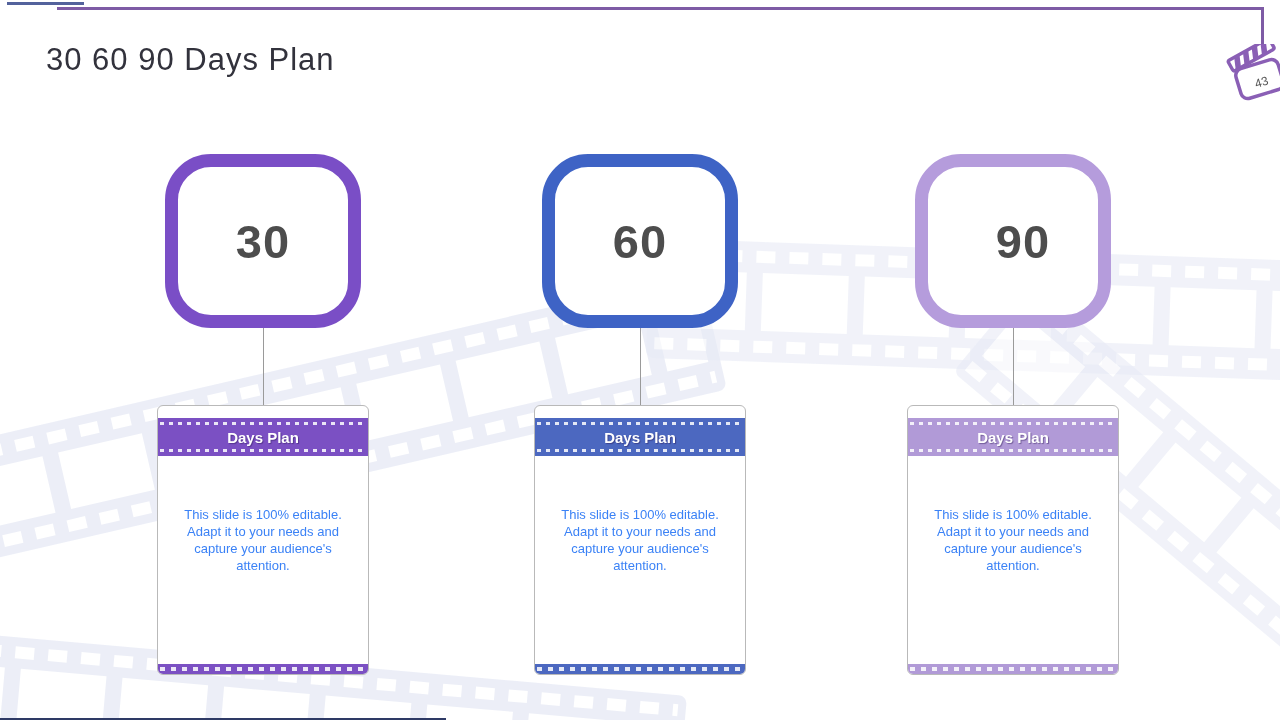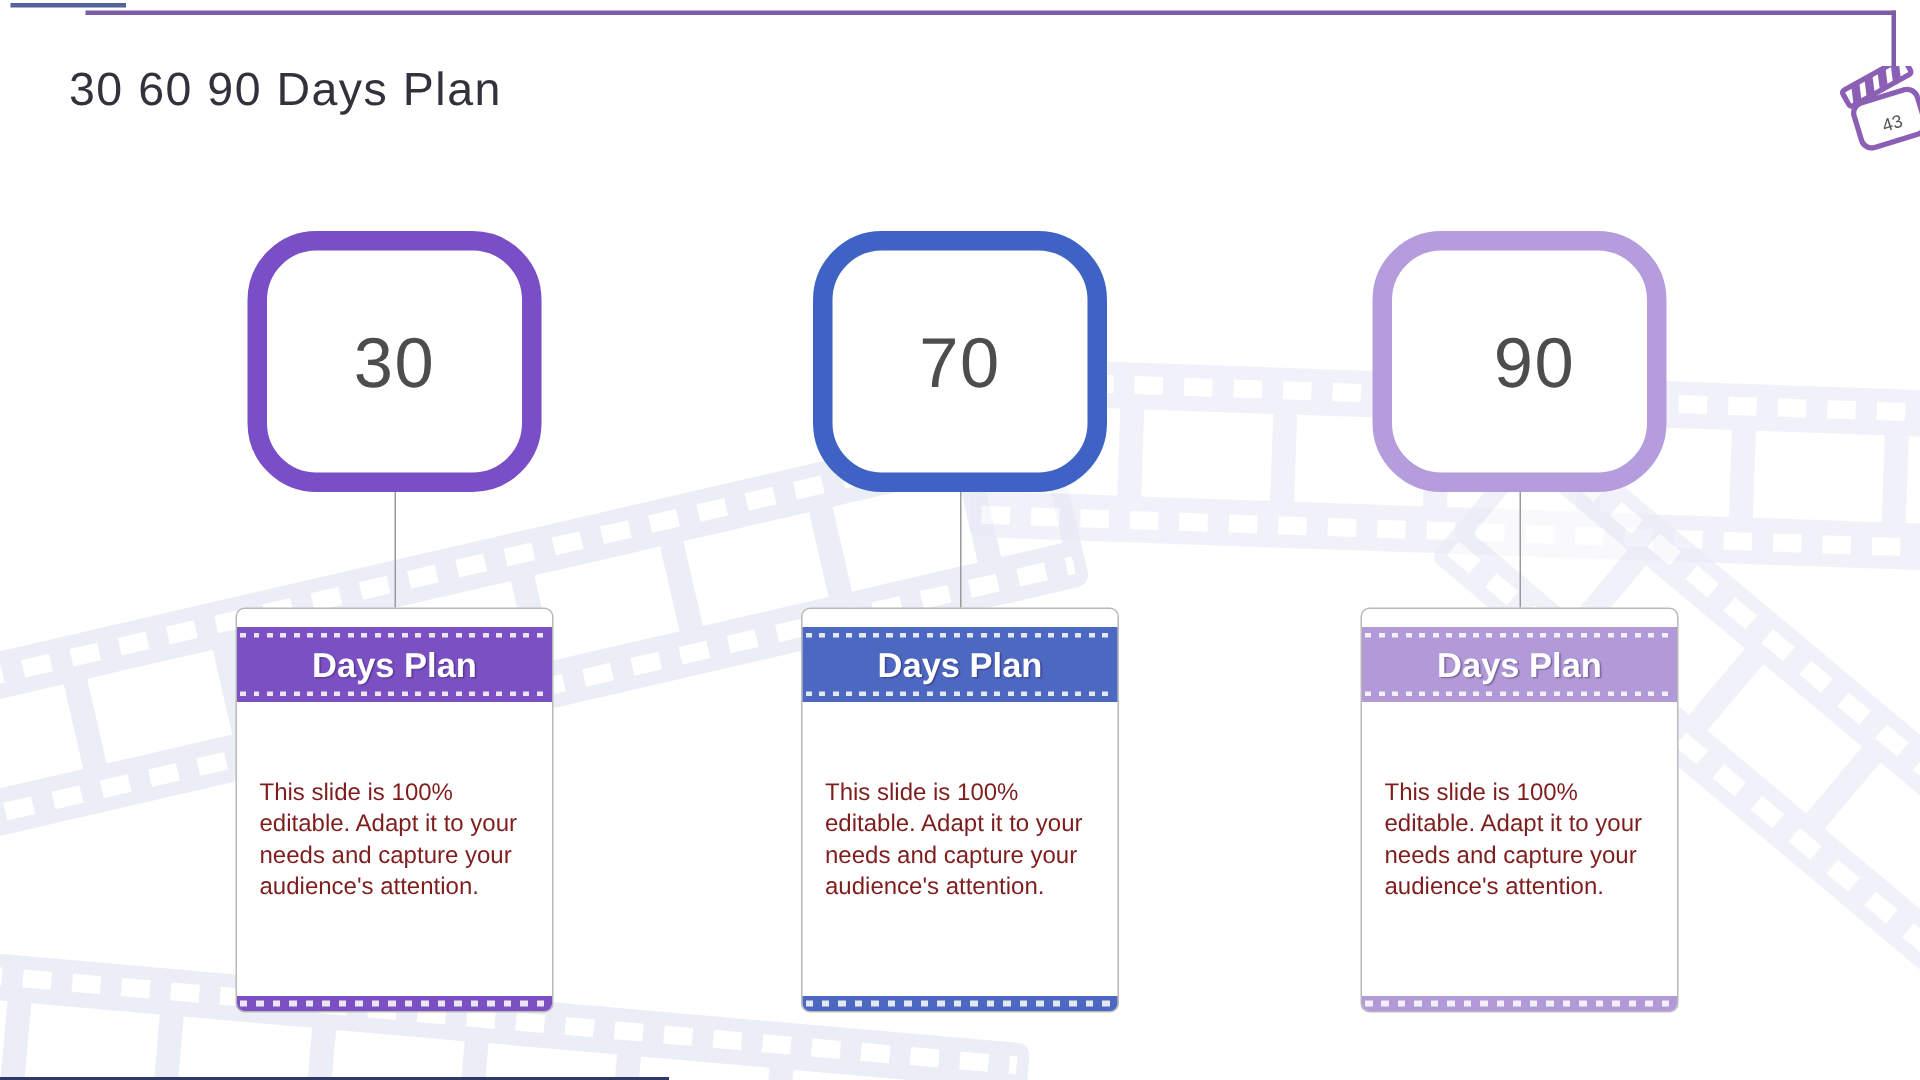--- a/index.html
+++ b/index.html
@@ -22,32 +22,32 @@
   
   .title{position:absolute;left:30px;top:26px;margin:16px;font-size:31px;font-weight:400;
     color:#32323C;letter-spacing:1px;}
   
   .col{position:absolute;top:154px;width:212px;}
   .c1{left:157px;}
   .c2{left:534px;}
   .c3{left:907px;}
   .square{box-sizing:border-box;width:196px;height:174px;margin:0 auto;background:#fff;
     border:13px solid #999;border-radius:46px;display:flex;align-items:center;justify-content:center;}
-  .square .num{font-size:47px;font-weight:400;color:#4D4D4D;letter-spacing:1px;}
+  .square .num{font-size:47px;font-weight:700;color:#4D4D4D;letter-spacing:1px;}
   .connector{width:1px;height:77px;background:#9A9A9A;margin:0 auto;}
   .card{box-sizing:border-box;width:212px;height:270px;background:#fff;border:1px solid #B9B9B9;
     border-radius:6px;padding-top:12px;position:relative;}
-  .card-header{height:50px;display:flex;align-items:center;justify-content:center;color:#fff;
-    font-weight:700;font-size:23px;position:relative;
+  .card-header{height:38px;display:flex;align-items:center;justify-content:center;color:#fff;
+    font-weight:700;font-size:15px;position:relative;
     text-shadow:1px 1px 1px rgba(40,20,80,0.45);}
   .card-header::before,.card-header::after{content:"";position:absolute;left:2px;right:2px;height:3px;
     background:repeating-linear-gradient(90deg,rgba(255,255,255,0.85) 0 4px,rgba(255,255,255,0) 4px 9px);}
   .card-header::before{top:4px;}
   .card-header::after{bottom:4px;}
-  .card-body{padding:50px 15px 0;text-align:left;font-size:16px;line-height:1.32;color:#7f1d1d;}
+  .card-body{padding:50px 15px 0;text-align:center;font-size:13px;line-height:1.32;color:#3b82f6;}
   .card-footer{position:absolute;left:0;right:0;bottom:0;height:10px;border-radius:0 0 5px 5px;}
   .card-footer::after{content:"";position:absolute;left:2px;right:2px;top:3px;height:4px;
     background:repeating-linear-gradient(90deg,rgba(255,255,255,0.85) 0 5px,rgba(255,255,255,0) 5px 11px);}
   
   .c1 .square{border-color:#7A4EC6;}
   .c1 .card-header,.c1 .card-footer{background:#7B50C3;}
   .c2 .square{border-color:#3E63C5;}
   .c2 .card-header,.c2 .card-footer{background:#4C68C0;}
   .c3 .square{border-color:#B59CDC;padding-left:20px;}
   .c3 .card-header,.c3 .card-footer{background:#B19AD7;}
@@ -103,21 +103,21 @@
       <div class="card-header">
         <span>Days Plan</span>
       </div>
       <div class="card-body">This slide is 100% editable. Adapt it to your needs and capture your audience's attention.</div>
       <div class="card-footer"></div>
     </div>
   </div>
 
   <div class="col c2">
     <div class="square">
-      <span class="num">70</span>
+      <span class="num">60</span>
     </div>
     <div class="connector"></div>
     <div class="card">
       <div class="card-header">
         <span>Days Plan</span>
       </div>
       <div class="card-body">This slide is 100% editable. Adapt it to your needs and capture your audience's attention.</div>
       <div class="card-footer"></div>
     </div>
   </div>

